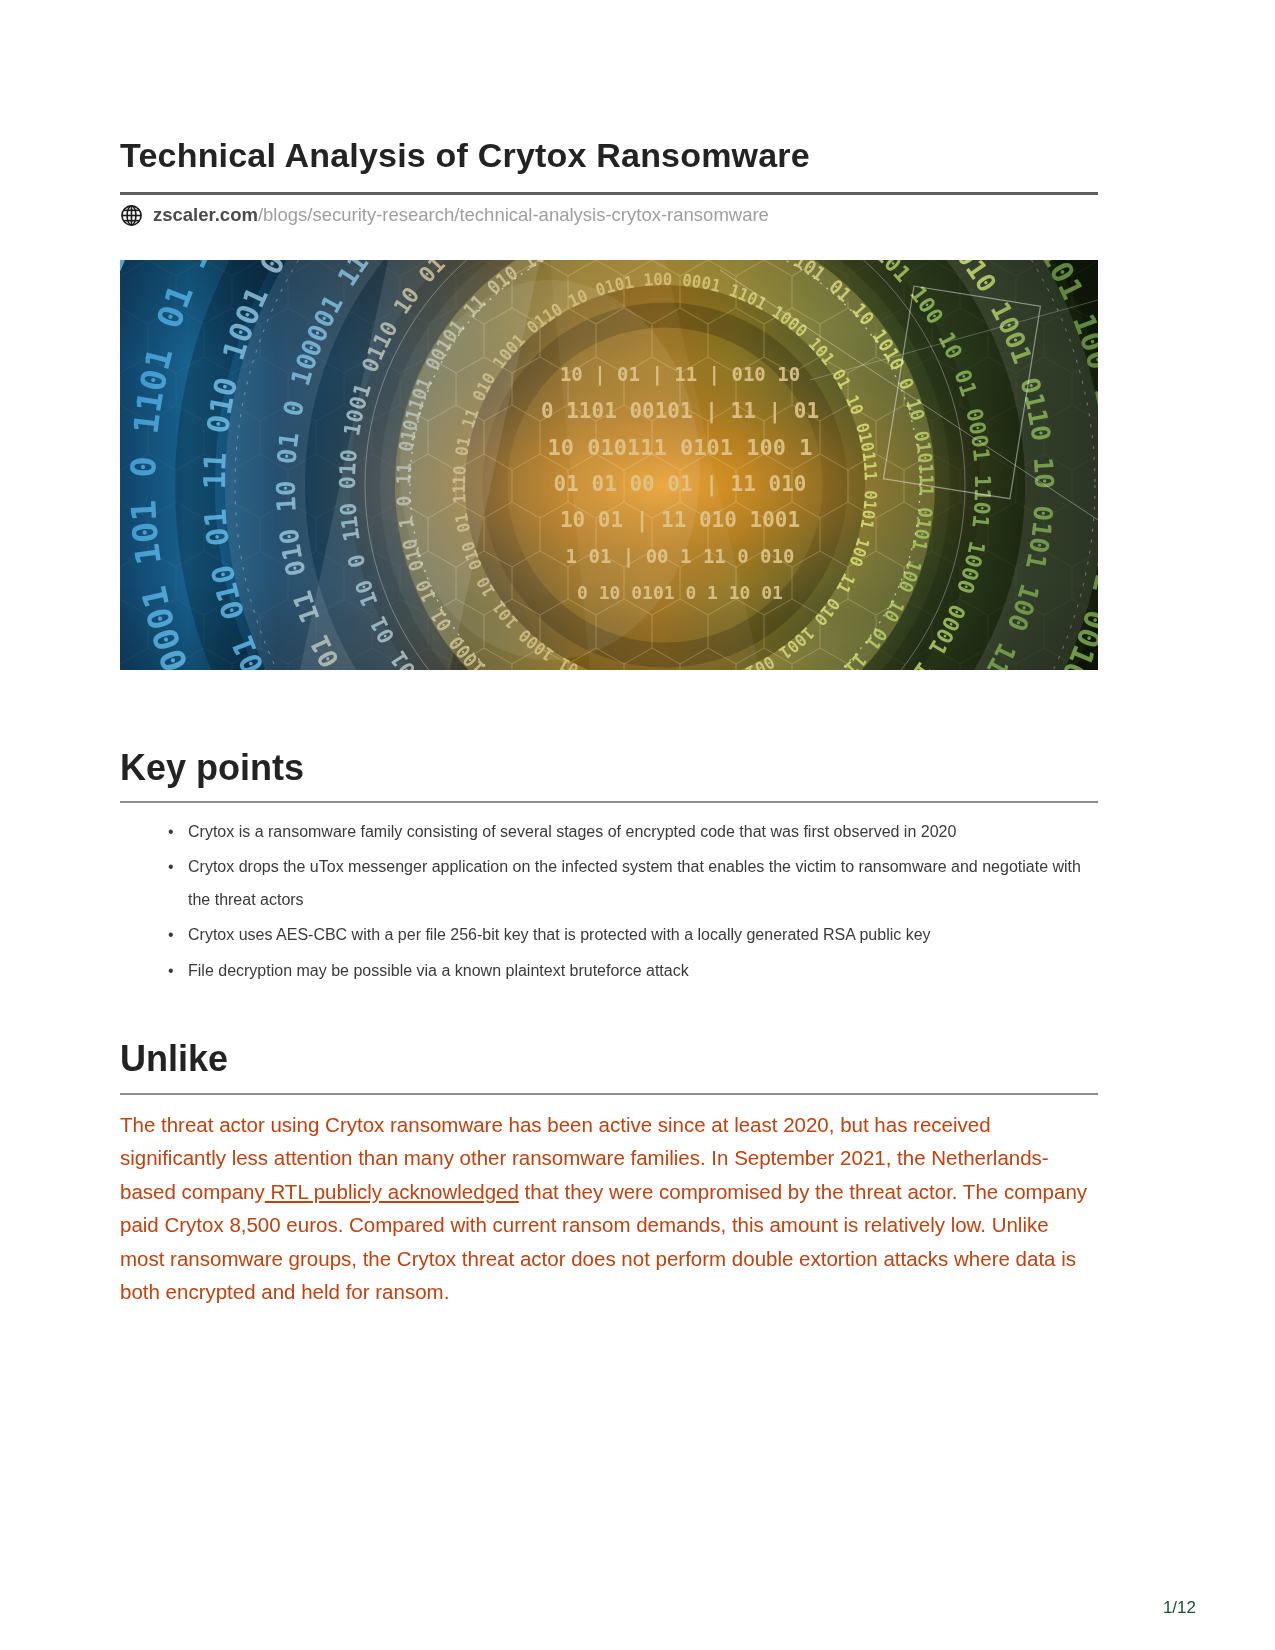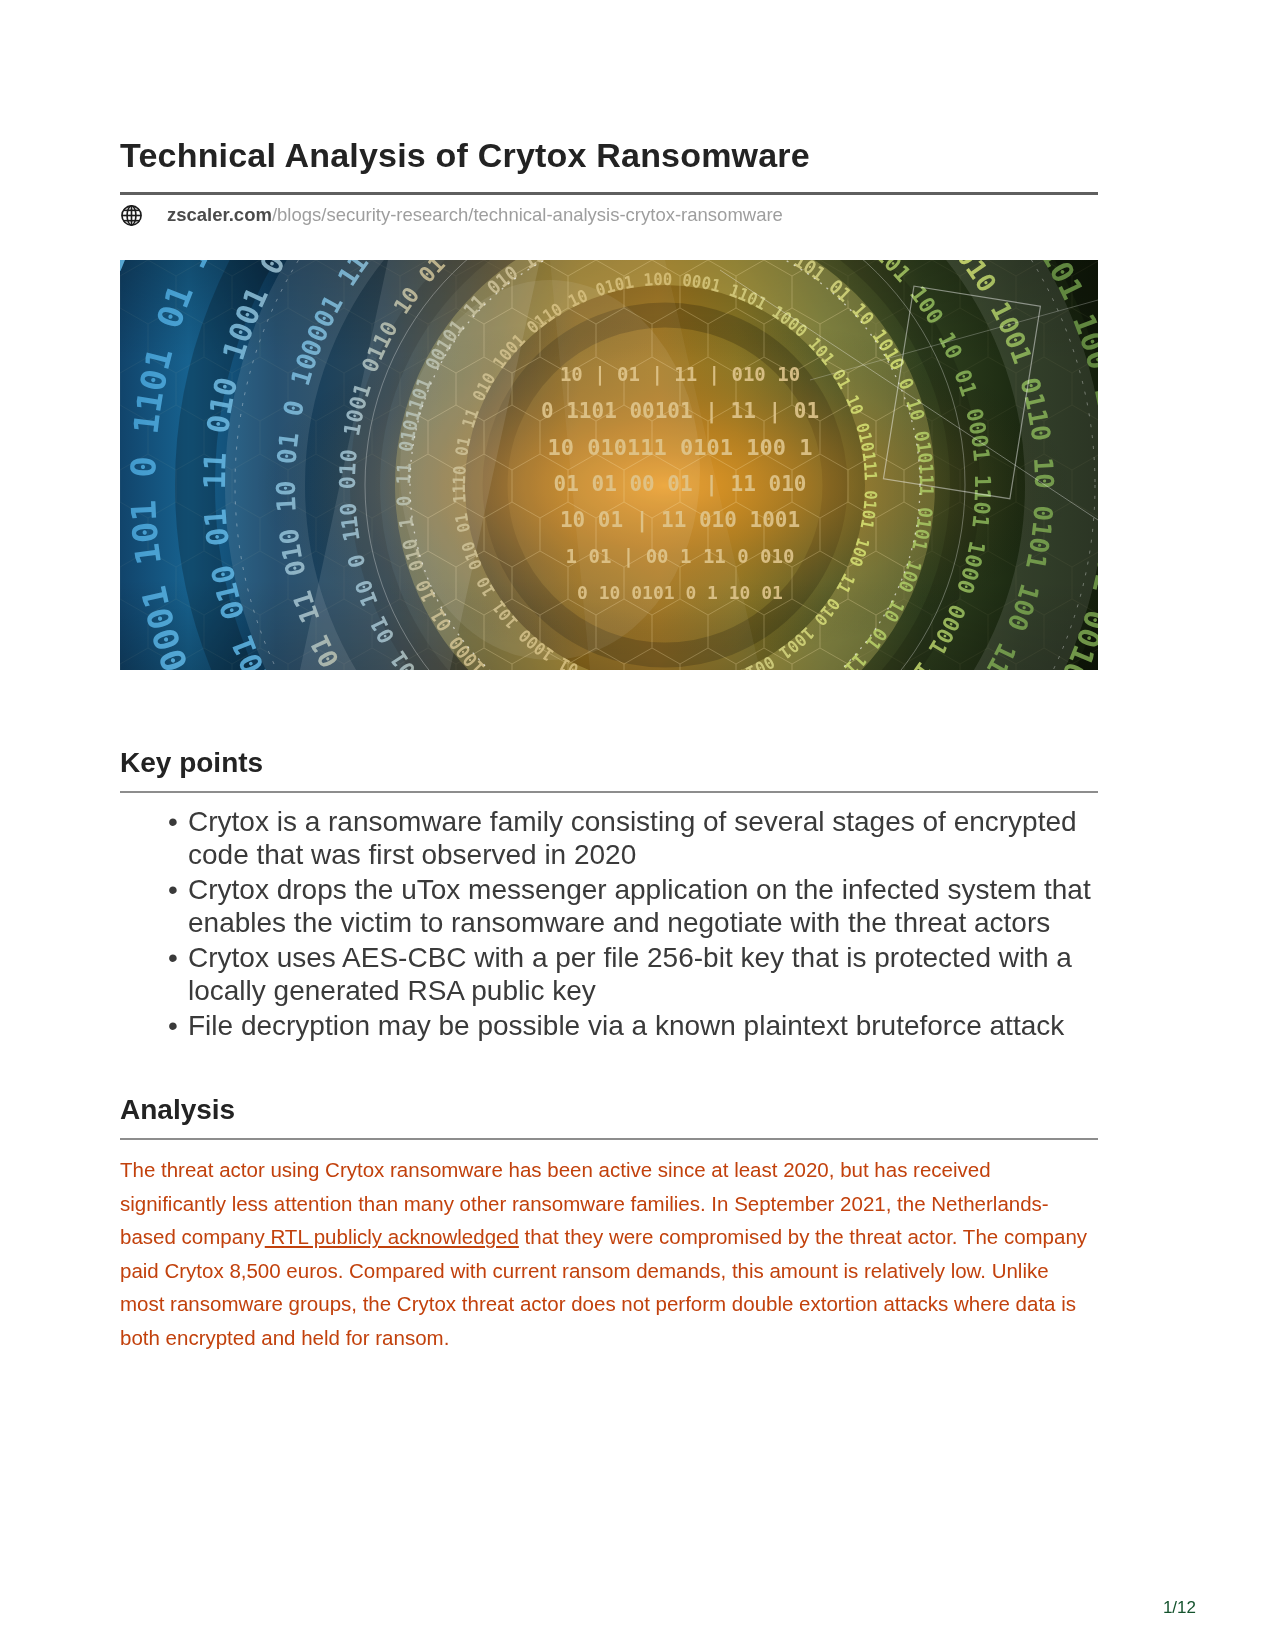--- a/index.html
+++ b/index.html
@@ -25,51 +25,51 @@
     letter-spacing:.2px;
   }
   .title-rule {
     border:none; height:3px;
     background:#5f5f5f;
     margin:16px 0 0 0;
   }
   .source-line {
     display:flex;
     align-items:center;
-    gap:24px;
+    gap:10px;
     margin-top:9px;
     font-size:18.5px;
     color:#9e9e9e;
     line-height:22px;
   }
   .source-domain { color:#4b4b4b; font-weight:bold; }
   .globe { flex:0 0 auto; display:block; }
   .hero {
     margin-top:33px;
     width:978px; height:410px;
     display:block;
   }
   .section-heading {
     margin:76px 0 0 0;
-    font-size:28px;
+    font-size:36px;
     line-height:1.2;
     font-weight:bold;
     color:#232323;
   }
   .section-heading.summary { margin-top:50px; }
   .section-rule {
     border:none; height:2px;
     background:#8d8d8d;
     margin:12px 0 0 0;
   }
   ul.key-points {
     list-style:none;
     margin:13px 0 0 0;
     padding:0 0 0 68px;
-    font-size:28px;
+    font-size:16px;
     line-height:32.5px;
     color:#3a3a3a;
   }
   ul.key-points li { position:relative; margin:0 0 3px 0; }
   ul.key-points li::before {
     content:"\2022";
     position:absolute;
     left:-20px;
     top:0;
     color:#3a3a3a;
@@ -227,20 +227,20 @@
   <h2 class="section-heading">Key points</h2>
   <hr class="section-rule">
 
   <ul class="key-points">
     <li>Crytox is a ransomware family consisting of several stages of encrypted code that was first observed in 2020</li>
     <li>Crytox drops the uTox messenger application on the infected system that enables the victim to ransomware and negotiate with the threat actors</li>
     <li>Crytox uses AES-CBC with a per file 256-bit key that is protected with a locally generated RSA public key</li>
     <li>File decryption may be possible via a known plaintext bruteforce attack</li>
   </ul>
 
-  <h2 class="section-heading summary">Analysis</h2>
+  <h2 class="section-heading summary">Unlike</h2>
   <hr class="section-rule">
 
   <p class="summary-para"><span>The threat actor using Crytox ransomware has been active since at least 2020, but has received significantly less attention than many other ransomware families. In September 2021, the Netherlands-based company</span><a> RTL publicly acknowledged</a><span> that they were compromised by the threat actor. The company paid Crytox 8,500 euros. Compared with current ransom demands, this amount is relatively low. Unlike most ransomware groups, the Crytox threat actor does not perform double extortion attacks where data is both encrypted and held for ransom.</span></p>
 
 </div>
 
 <div class="page-number">1/12</div>
 
 </body></html>

